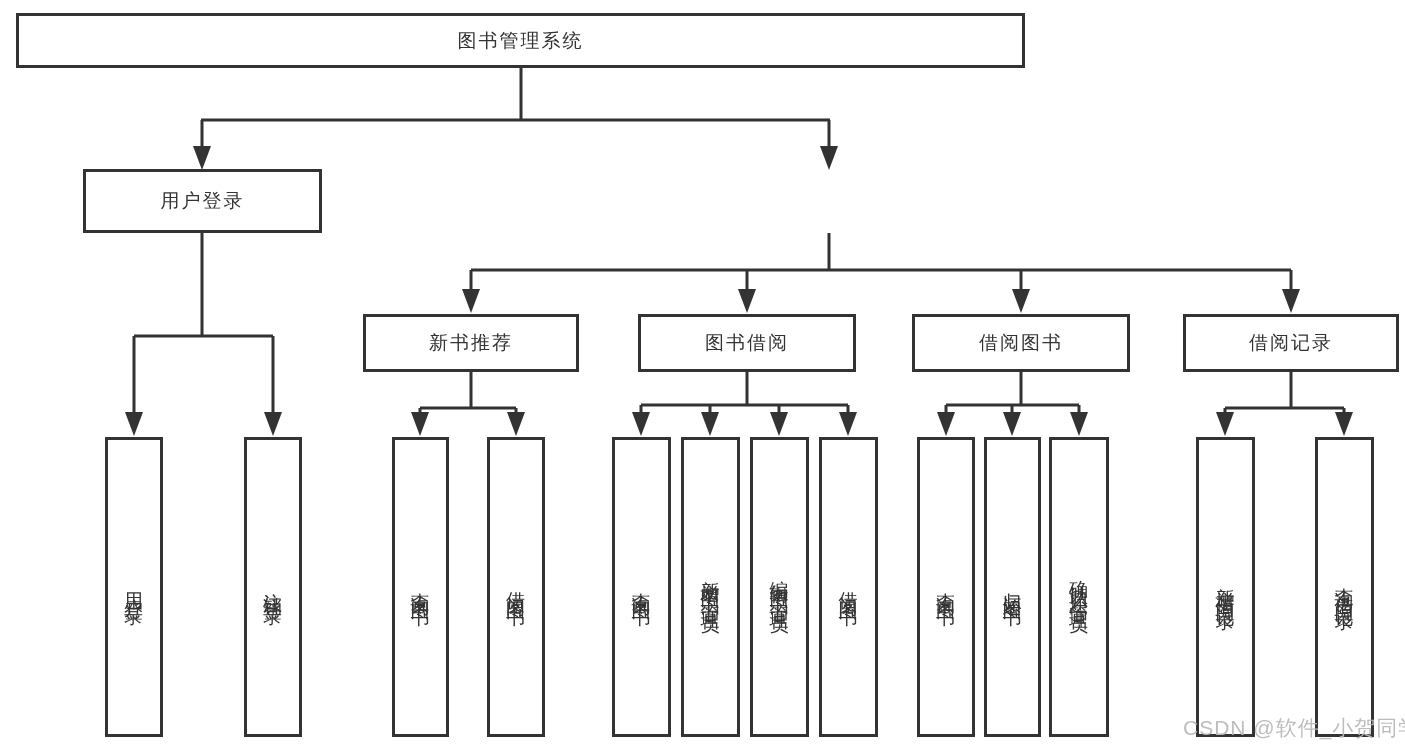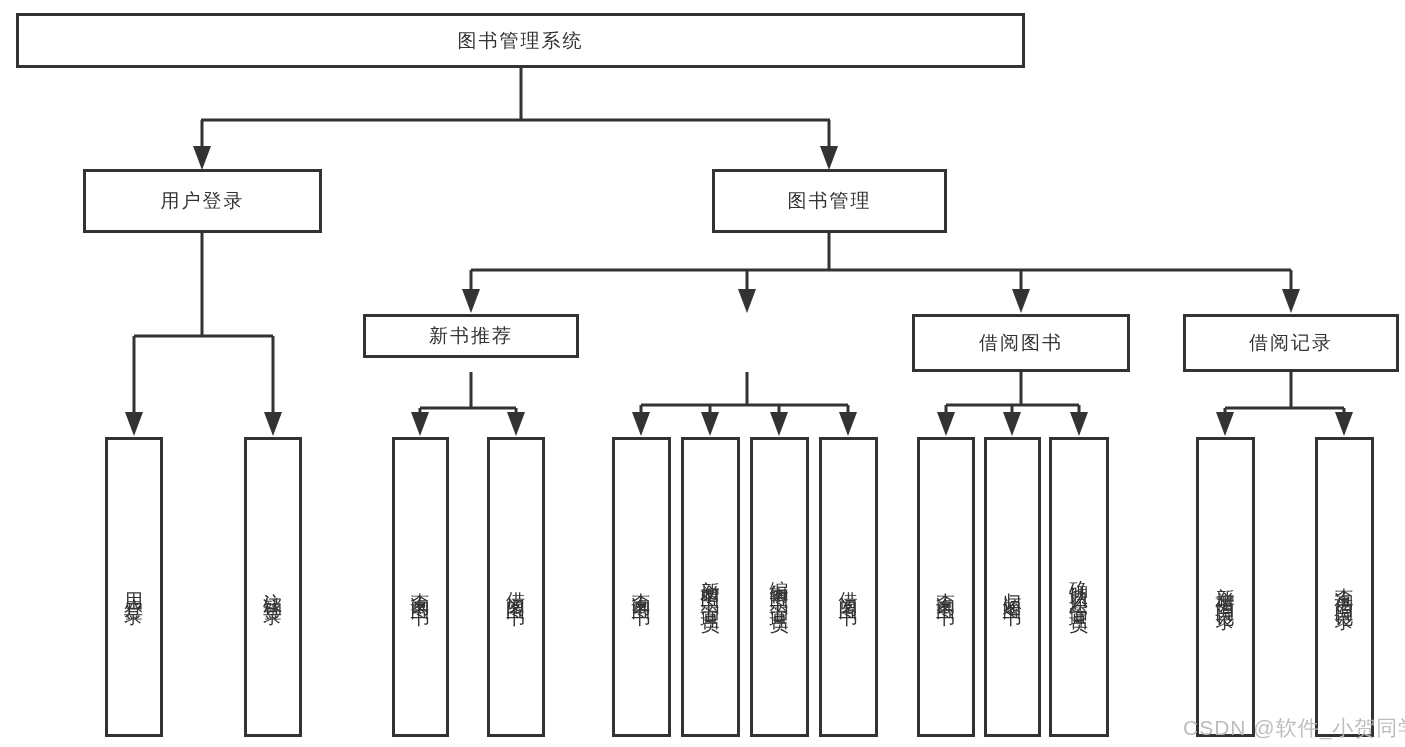--- a/index.html
+++ b/index.html
@@ -100,26 +100,26 @@
     </g>
   </svg>
 
   <div class="node" style="left:16px; top:13px; width:1009px; height:55px;">
     <span class="lbl">图书管理系统</span>
   </div>
 
   <div class="node" style="left:83px; top:169px; width:239px; height:64px;">
     <span class="lbl">用户登录</span>
   </div>
-  <div class="node" style="left:712px; top:169px; width:235px; height:64px;">
-    <span class="lbl">图书管理</span>
+
+  <div class="node" style="left:363px; top:314px; width:216px; height:58px;font-family:Liberation Serif, serif;">
+    <span class="lbl">新书推荐</span>
   </div>
-
-  <div class="node" style="left:363px; top:314px; width:216px; height:44px;font-family:Liberation Serif, serif;">
-    <span class="lbl">新书推荐</span>
+  <div class="node" style="left:638px; top:314px; width:218px; height:58px;">
+    <span class="lbl">图书借阅</span>
   </div>
   <div class="node" style="left:912px; top:314px; width:218px; height:58px;">
     <span class="lbl">借阅图书</span>
   </div>
   <div class="node" style="left:1183px; top:314px; width:216px; height:58px;justify-content:center;">
     <span class="lbl">借阅记录</span>
   </div>
 
   <div class="node v" style="left:105px; top:437px; width:58px; height:300px;">
     <span class="lbl">用户登录</span>

